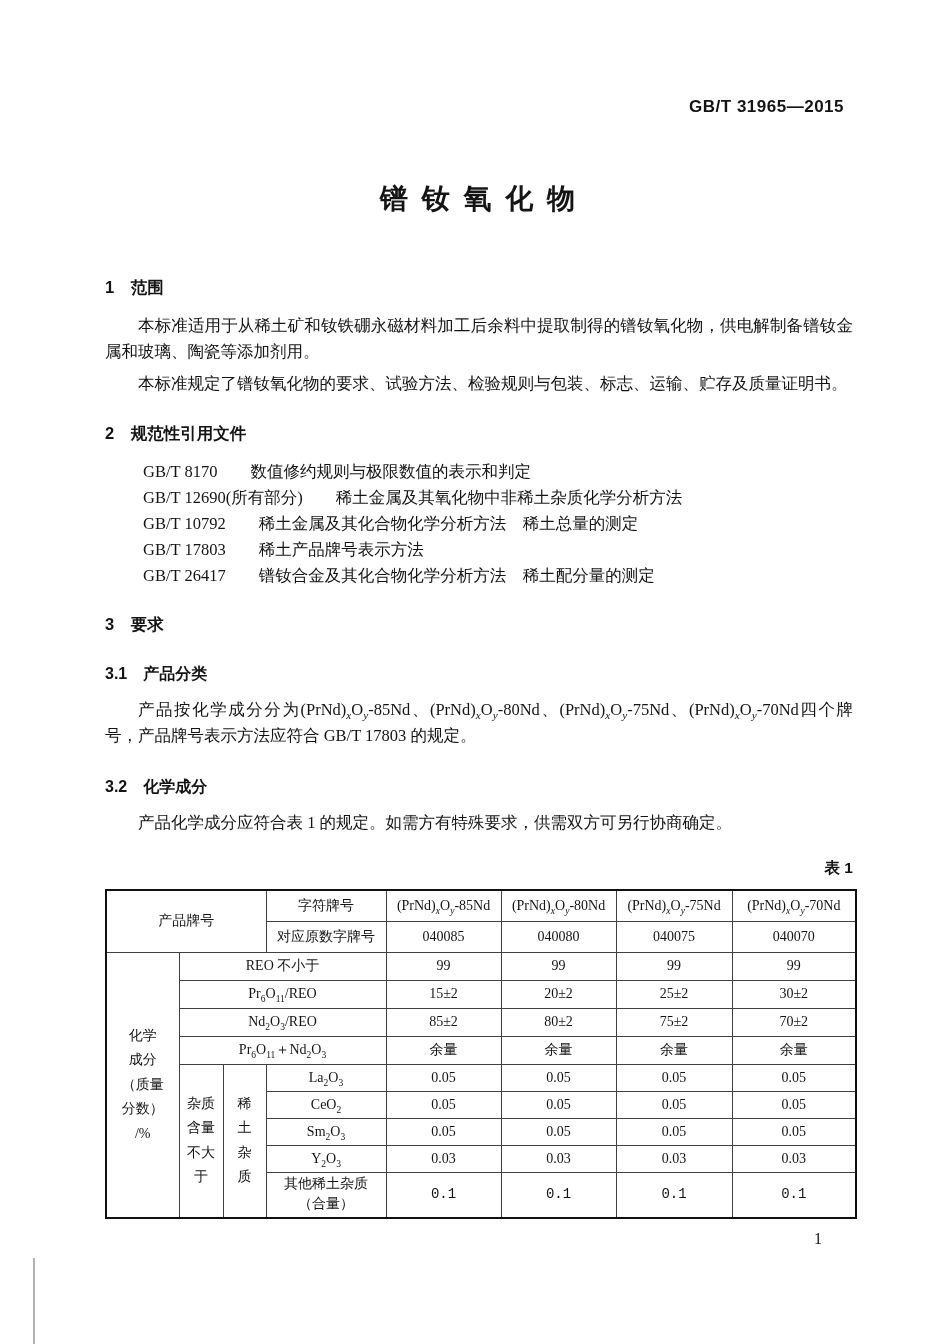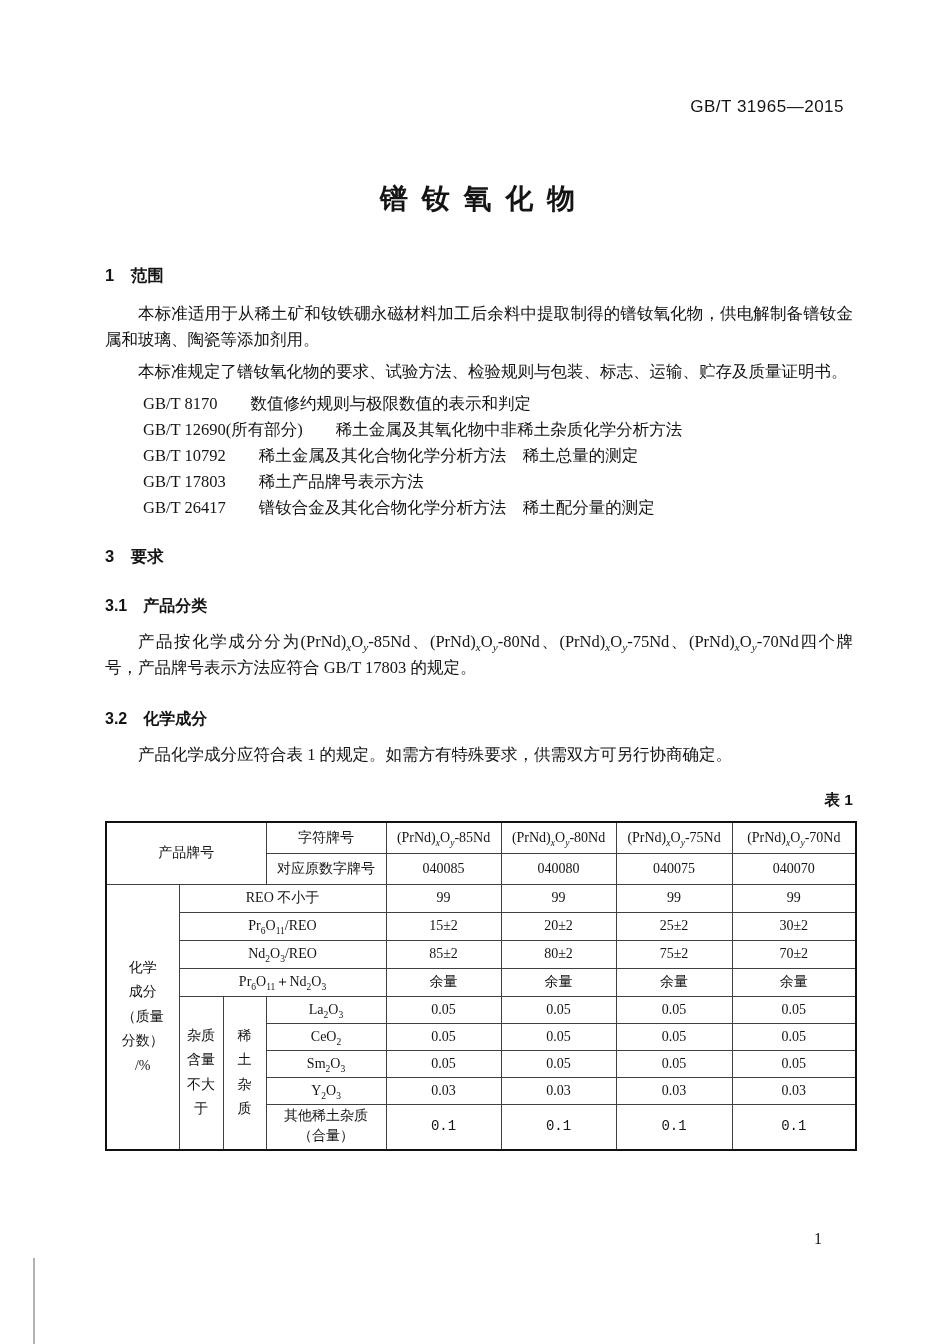--- a/index.html
+++ b/index.html
@@ -1,22 +1,22 @@
 <!DOCTYPE html>
 <html><head>
 <meta charset="utf-8">
 <style>
   html,body{margin:0;padding:0;}
   body{width:950px;height:1344px;background:#ffffff;font-family:"Liberation Serif","DejaVu Serif",serif;color:#141414;}
   .page{position:relative;width:950px;height:1344px;overflow:hidden;background:#ffffff;}
-  .doc-number{position:absolute;top:97px;right:106px;font-family:"Liberation Sans","DejaVu Sans",sans-serif;font-weight:400;font-size:17px;letter-spacing:0.5px;}
+  .doc-number{position:absolute;top:97px;right:106px;font-family:"Liberation Sans","DejaVu Sans",sans-serif;font-weight:700;font-size:17px;letter-spacing:0.5px;}
   .doc-title{position:absolute;top:176px;left:0;width:100%;text-align:center;font-family:"Liberation Sans","DejaVu Sans",sans-serif;font-weight:700;font-size:28px;letter-spacing:3px;margin:4px;}
   .content{position:absolute;top:263px;left:105px;width:748px;}
   .sec{font-family:"Liberation Sans","DejaVu Sans",sans-serif;font-weight:700;font-size:16.5px;margin:26px 0 14px;}
-  .sec.first{margin-top:2px;}
+  .sec.first{margin-top:14px;}
   .subsec{font-family:"Liberation Sans","DejaVu Sans",sans-serif;font-weight:700;font-size:16px;margin:28px 0 12px;}
   .para{font-size:16.5px;line-height:26px;text-indent:2em;text-align:justify;margin:6px 0;}
   .ref{font-size:16.5px;line-height:25px;margin:1px 0 1px 38px;}
   .tcap{font-family:"Liberation Sans","DejaVu Sans",sans-serif;font-weight:700;font-size:15.5px;text-align:right;margin:22px 0 10px;}
   table.t1{border-collapse:collapse;table-layout:fixed;width:750px;font-size:14px;border:2px solid #111;}
   .t1 td{border:1px solid #404040;text-align:center;vertical-align:middle;padding:1px 3px;line-height:1.4;overflow:hidden;}
   .t1 tr.rh{height:31px;}
   .t1 tr.rc{height:28px;}
   .t1 tr.ri{height:27px;}
   .t1 tr.rt{height:46px;font-family:Liberation Mono, monospace;}
@@ -33,20 +33,21 @@
 
   <div class="doc-number">GB/T 31965—2015</div>
   <h1 class="doc-title">镨 钕 氧 化 物</h1>
 
   <div class="content">
 
     <h2 class="sec first">1　范围</h2>
     <p class="para">本标准适用于从稀土矿和钕铁硼永磁材料加工后余料中提取制得的镨钕氧化物，供电解制备镨钕金属和玻璃、陶瓷等添加剂用。</p>
     <p class="para">本标准规定了镨钕氧化物的要求、试验方法、检验规则与包装、标志、运输、贮存及质量证明书。</p>
 
+    <h2 class="sec">2　规范性引用文件</h2>
     <p class="ref">GB/T 8170　　数值修约规则与极限数值的表示和判定</p>
     <p class="ref">GB/T 12690(所有部分)　　稀土金属及其氧化物中非稀土杂质化学分析方法</p>
     <p class="ref">GB/T 10792　　稀土金属及其化合物化学分析方法　稀土总量的测定</p>
     <p class="ref">GB/T 17803　　稀土产品牌号表示方法</p>
     <p class="ref">GB/T 26417　　镨钕合金及其化合物化学分析方法　稀土配分量的测定</p>
 
     <h2 class="sec">3　要求</h2>
 
     <h3 class="subsec">3.1　产品分类</h3>
     <p class="para">产品按化学成分分为(PrNd)<sub><i>x</i></sub>O<sub><i>y</i></sub>-85Nd、(PrNd)<sub><i>x</i></sub>O<sub><i>y</i></sub>-80Nd、(PrNd)<sub><i>x</i></sub>O<sub><i>y</i></sub>-75Nd、(PrNd)<sub><i>x</i></sub>O<sub><i>y</i></sub>-70Nd四个牌号，产品牌号表示方法应符合 GB/T 17803 的规定。</p>

